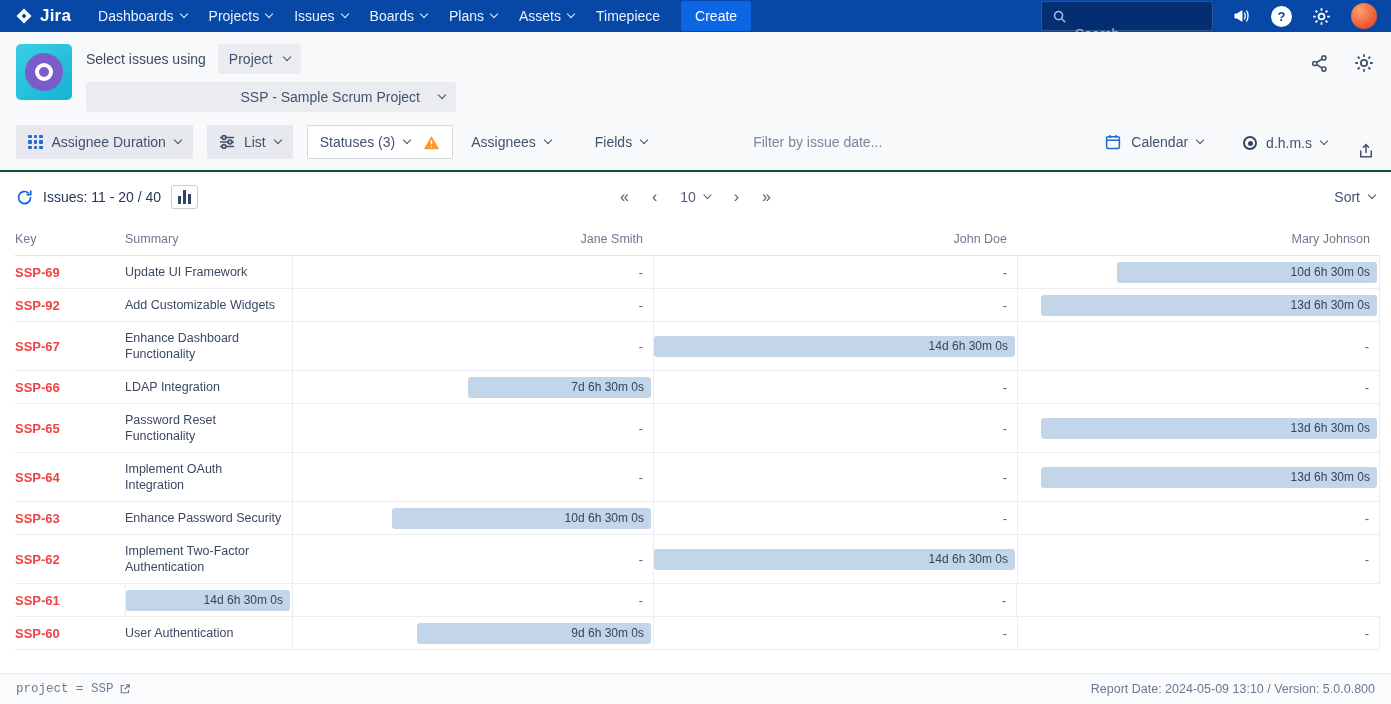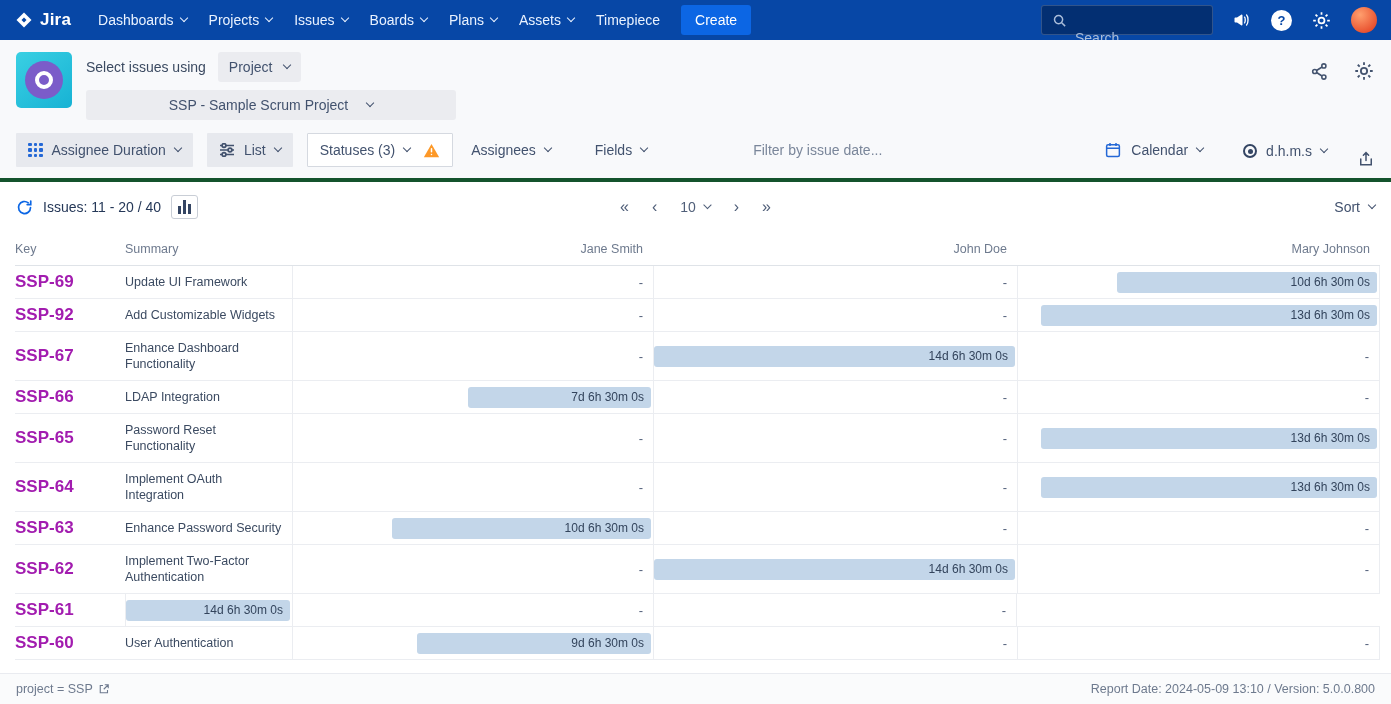--- a/index.html
+++ b/index.html
@@ -5,21 +5,21 @@
   * { box-sizing: border-box; margin: 0; padding: 0; }
   html,body { width:1391px; height:704px; overflow:hidden; }
   body {
     font-family: "Liberation Sans", "DejaVu Sans", sans-serif;
     background:#fff; color:#42526E;
     display:flex; flex-direction:column;
   }
   i, .chev { font-style: normal; }
 
   
-  .topnav { height:40px; background:#0747A6; display:flex; align-items:center;
+  .topnav { height:32px; background:#0747A6; display:flex; align-items:center;
             padding:0 14px; color:#E9F2FF; flex:0 0 auto; }
   .logo { display:flex; align-items:center; gap:6px; margin-right:16px; cursor:pointer; }
   .logo-text { color:#fff; font-size:17px; font-weight:bold; letter-spacing:.2px; }
   .nav-menus { display:flex; align-items:center; height:40px; }
   .nav-item { padding:0 11px; font-size:14px; display:flex; align-items:center; gap:7px;
               height:40px; cursor:pointer; white-space:nowrap; color:#E9F2FF; }
   .chev { width:6px; height:6px; border-right:1.6px solid currentColor;
           border-bottom:1.6px solid currentColor; transform:rotate(45deg);
           display:inline-block; position:relative; top:-2px; flex:0 0 auto; }
   .create-btn { background:#0C66E4; color:#fff; border:none; border-radius:3px;
@@ -32,34 +32,34 @@
                        font-size:14px; width:120px; font-family:inherit;margin-top:36px; }
   .search-wrap input::placeholder { color:#A9BCD9; }
   .nav-icons { display:flex; align-items:center; gap:19px; margin-left:19px; }
   .nav-icon-btn { background:none; border:none; color:#fff; cursor:pointer; display:flex; align-items:center; }
   .help-circle { width:21px; height:21px; border-radius:50%; background:#fff; color:#0747A6;
                  font-size:13px; font-weight:bold; display:flex; align-items:center; justify-content:center; }
   .avatar { width:26px; height:26px; border-radius:50%; cursor:pointer;
             background:radial-gradient(circle at 35% 30%, #FF9F6E, #E8502E 75%); border:none; }
 
   
-  .app-header { background:#F8F9FB; padding:12px 16px 10px; border-bottom:4px solid #14532d; flex:0 0 auto; }
+  .app-header { background:#F8F9FB; padding:12px 16px 10px; border-bottom:2px solid #14532d; flex:0 0 auto; }
   .header-top { display:flex; align-items:flex-start; }
   .app-icon { width:56px; height:56px; border-radius:5px; position:relative; flex:0 0 auto;
               background:linear-gradient(140deg,#3AD0E3 0%,#17B2D4 100%); }
   .app-icon .lens { position:absolute; left:9px; top:9px; right:9px; bottom:9px;
                     background:#7B5CC9; border-radius:50%; }
   .app-icon .ring { position:absolute; left:19px; top:19px; width:18px; height:18px;
                     border:4px solid #fff; border-radius:50%; }
   .selects { margin-left:14px; display:flex; flex-direction:column; gap:8px; }
   .row1 { display:flex; align-items:center; gap:12px; }
   .select-label { font-size:14px; color:#3B4A61; }
   .sel { background:#EBECF0; border-radius:3px; padding:7px 11px; font-size:14px; color:#42526E;
          display:flex; align-items:center; gap:12px; cursor:pointer; }
-  .sel.lg { width:370px; justify-content:center;gap:19px; }
+  .sel.lg { width:370px; justify-content:flex-end;gap:19px; }
   .header-actions { margin-left:auto; display:flex; gap:24px; color:#44546F; align-items:center; padding-top:8px; }
   .icon-btn { background:none; border:none; color:#44546F; cursor:pointer; display:flex; align-items:center; }
 
   
   .toolbar { display:flex; align-items:center; margin-top:12px; font-size:14px; color:#42526E; }
   .btn { display:flex; align-items:center; gap:9px; border-radius:1px; font-size:14px;
          color:#42526E; cursor:pointer; border:none; background:none; font-family:inherit; white-space:nowrap; }
   .btn.gray { background:#E7E9EE; padding:9px 12px; font-weight:500; }
   .btn.white { background:#fff; border:1px solid #D5D9E0; padding:8px 12px; }
   .btn.plain { padding:9px 10px; }
@@ -86,35 +86,35 @@
   .page-size { display:flex; gap:9px; align-items:center; font-size:14px; cursor:pointer; }
   .sort-btn { margin-left:auto; display:flex; gap:9px; align-items:center; font-size:14px;
               color:#42526E; background:none; border:none; cursor:pointer; font-family:inherit; }
 
   
   .table { margin:2px 11px 0 15px; }
   .thead, .trow { display:grid; grid-template-columns:110px 167px 361px 364px 1fr; }
   .thead { font-size:12.5px; color:#6E7A8E; padding:8px 0 9px; border-bottom:1px solid #DFE3E8; }
   .thead .pc { text-align:right; padding-right:10px; }
   .trow { align-items:center; border-bottom:1px solid #EBEDF1; min-height:33px; }
-  .key-cell a { color:#a21caf; font-size:17px; font-weight:600; text-decoration:none; cursor:pointer; }
+  .key-cell a { color:#ef4444; font-size:13px; font-weight:600; text-decoration:none; cursor:pointer; }
   .summary-cell { font-size:12.5px; color:#3B4A61; line-height:16px; padding:8px 10px 8px 0; }
   .person-cell { border-left:1px solid #EBEDF1; align-self:stretch; display:flex;
                  align-items:center; justify-content:flex-end; }
   .person-cell.last { border-right:1px solid #EBEDF1; }
   .dash { font-size:13px; color:#505F79; padding-right:10px; }
   .bar { background:#C3D6E9; height:21px; border-radius:3px; display:flex; align-items:center;
          justify-content:flex-end; font-size:12px; color:#33445C; padding-right:7px; margin-right:2px;
          white-space:nowrap; overflow:hidden; }
 
   
   .page-footer { margin-top:auto; background:#FAFBFC; border-top:1px solid #E9EBF0; display:flex;
                  justify-content:space-between; align-items:center; padding:8px 16px;
                  font-size:12.5px; color:#6E7A8E; flex:0 0 auto; }
-  .footer-left { display:flex; align-items:center; gap:5px; }
+  .footer-left { display:flex; align-items:center; gap:5px;font-family:Liberation Mono, monospace; }
 </style>
 </head>
 <body>
 
 <header class="topnav">
   <div class="logo">
     <span style="display:flex;">
       <svg width="20" height="20" viewBox="0 0 32 32">
           <path fill="#fff" d="M16 4l12 12-12 12L4 16z"></path>
           <path fill="#0747A6" d="M16 12l4 4-4 4-4-4z"></path>

